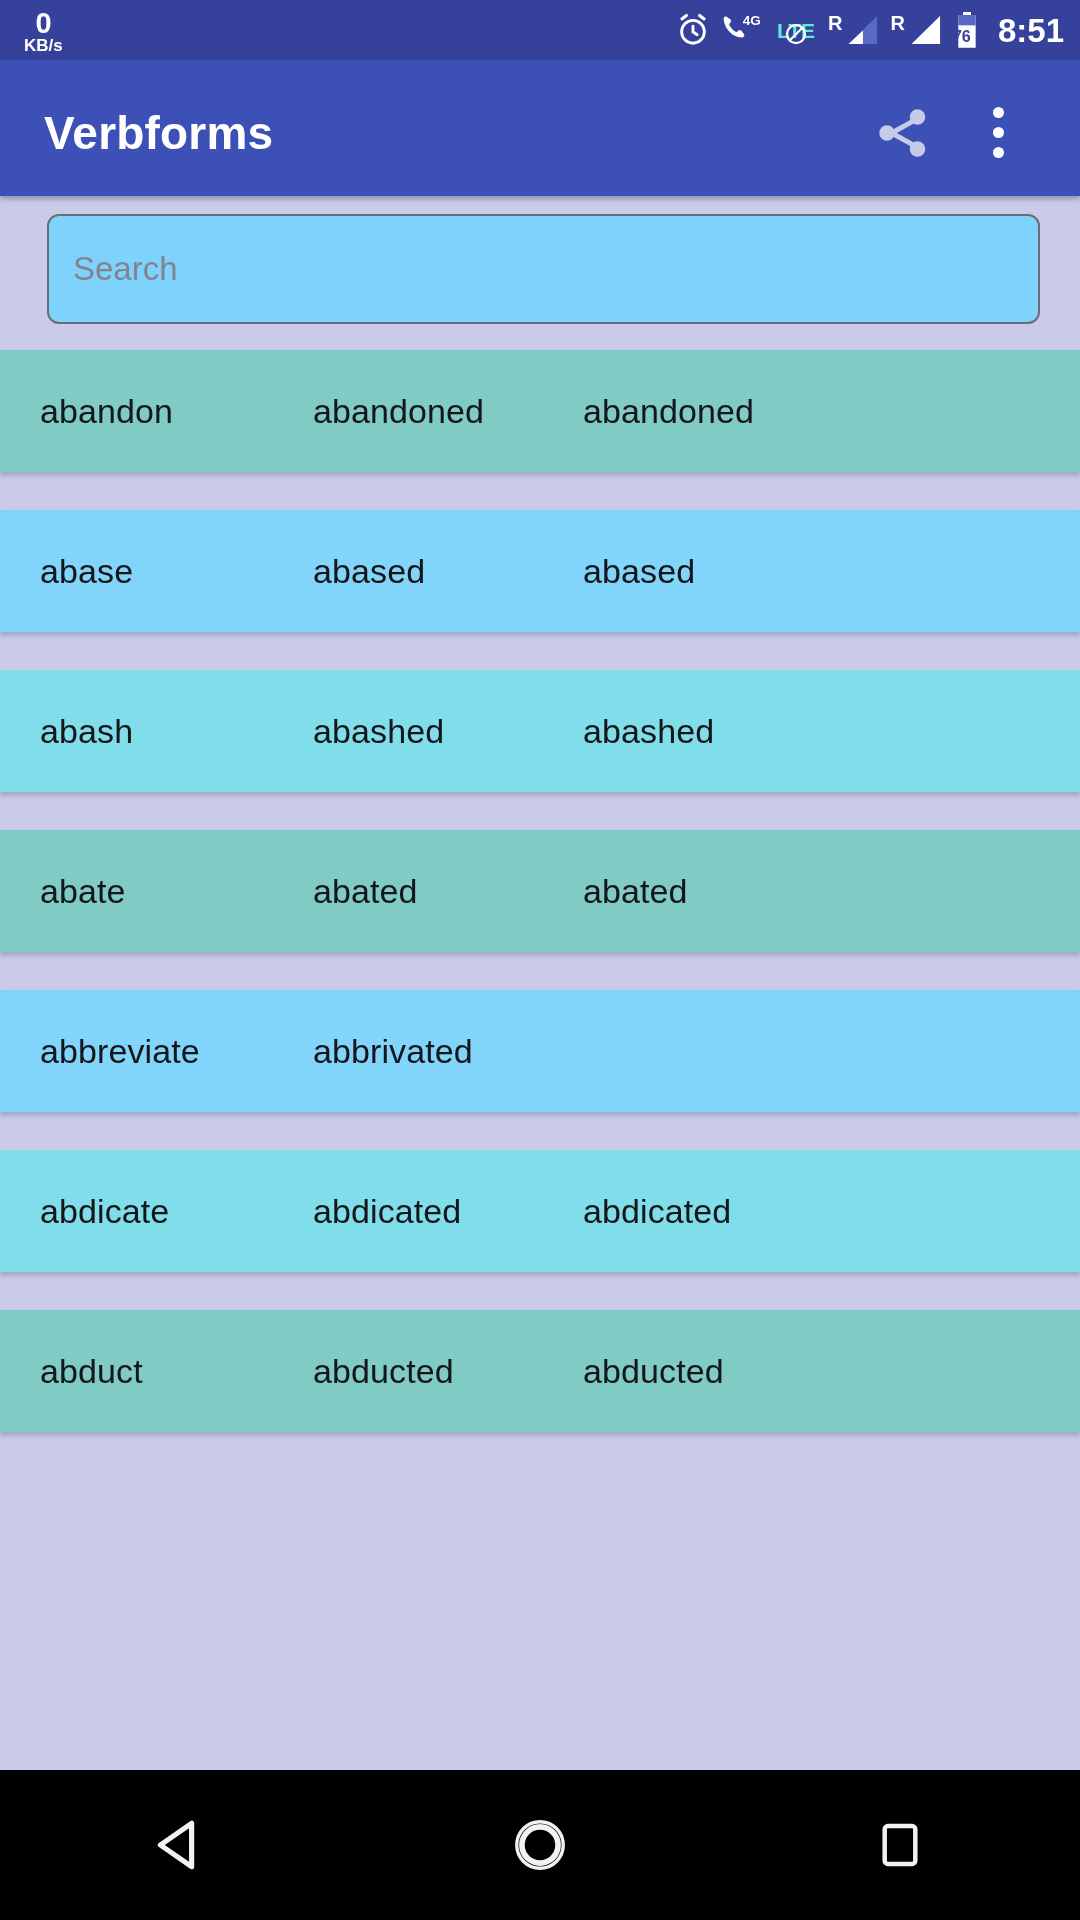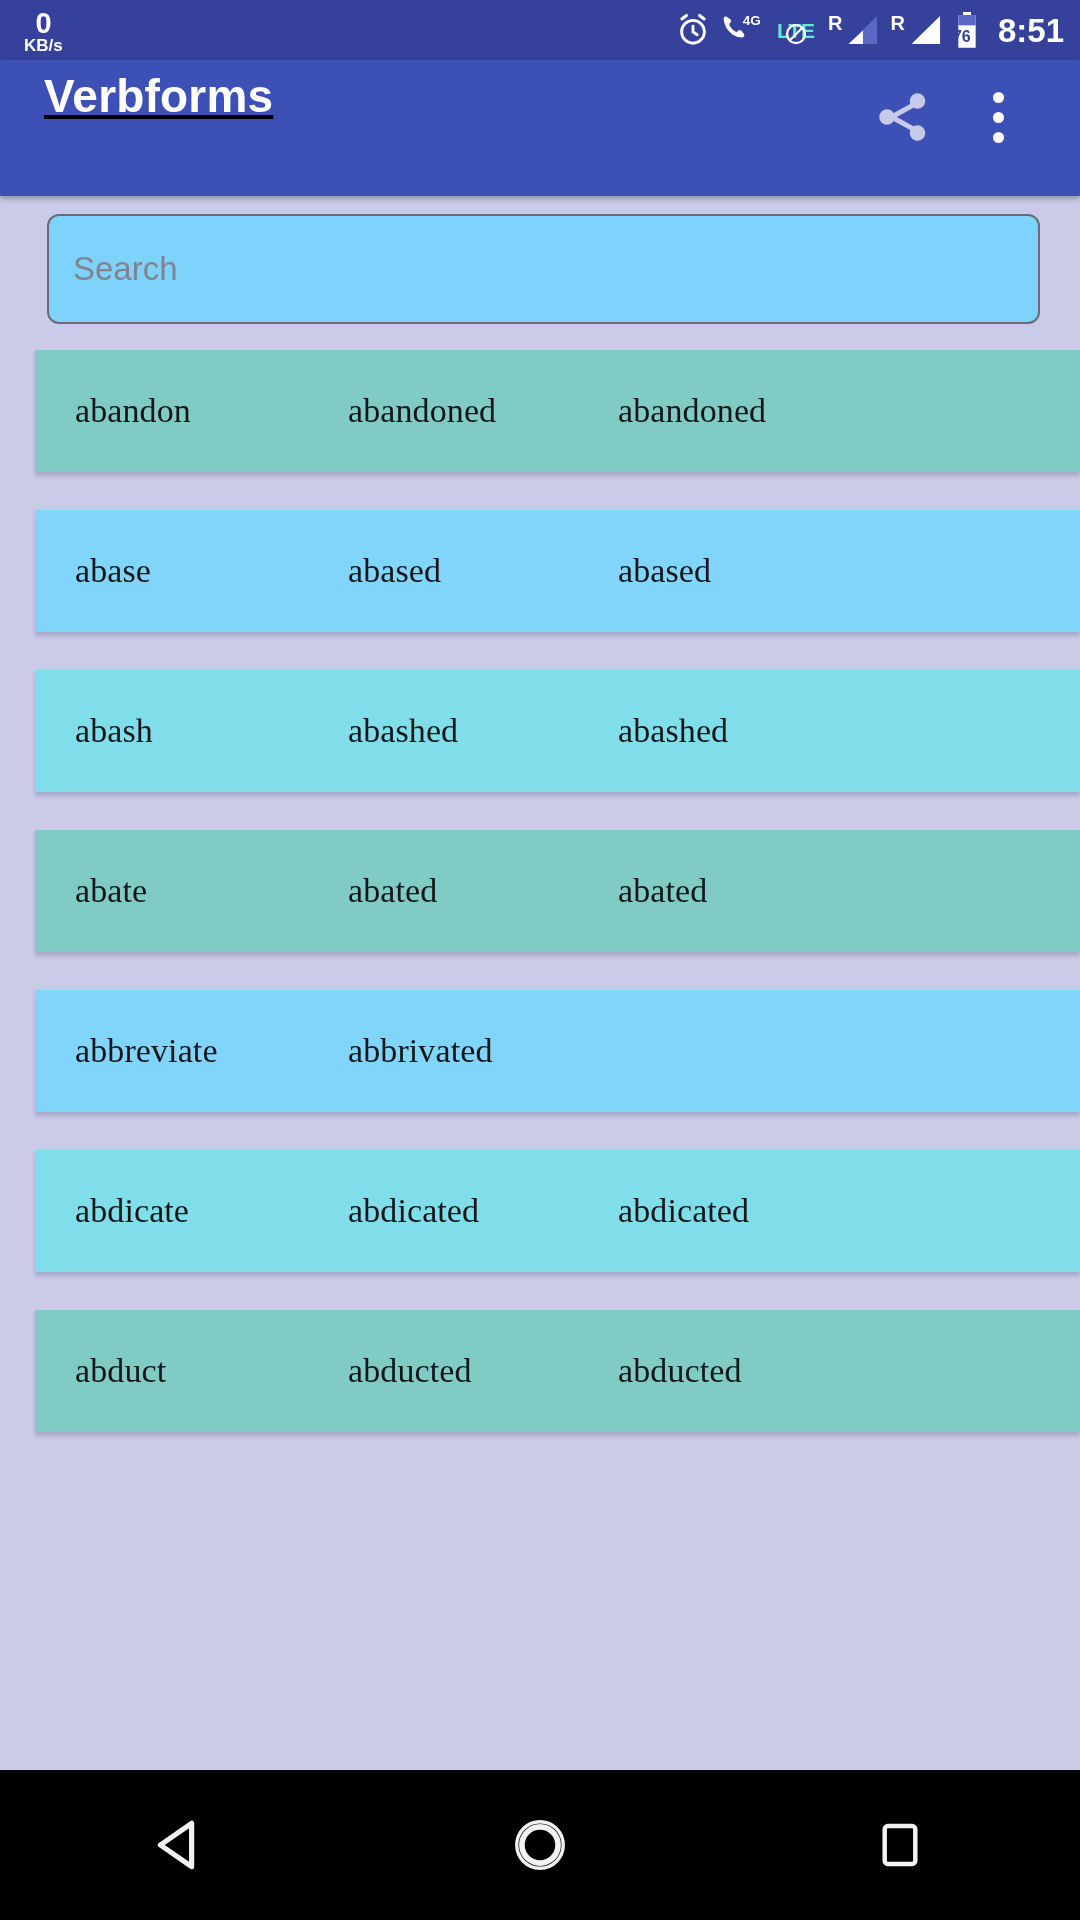--- a/index.html
+++ b/index.html
@@ -111,26 +111,26 @@
     letter-spacing: 0px;
     margin-left: 8px;
     line-height: 1;
   }
 
   
   .app-bar {
     height: 136px;
     background: #3d50b5;
     display: flex;
+    align-items: center;
     padding: 9px 34px 0 44px;
     flex: 0 0 136px;
     position: relative;
     z-index: 5;
     box-shadow: 0 3px 5px rgba(0,0,0,0.28);
-    text-decoration: underline;
   }
   .app-title {
     font-size: 46px;
     font-weight: bold;
     color: #ffffff;
     letter-spacing: 0.2px;
   }
   .appbar-spacer { flex: 1; }
   .appbar-btn {
     width: 96px;
@@ -175,22 +175,20 @@
     padding: 16px 24px;
     outline: none;
   }
   .search-input::placeholder {
     color: #83838f;
     opacity: 1;
   }
 
   .list {
     margin-top: 26px;
-    padding-left: 35px;
-    font-family: Liberation Serif, serif;
   }
   .row {
     height: 122px;
     display: flex;
     align-items: center;
     margin-bottom: 38px;
     box-shadow: 0 4px 4px rgba(90,90,120,0.30);
     padding-left: 40px;
   }
   .cell {

